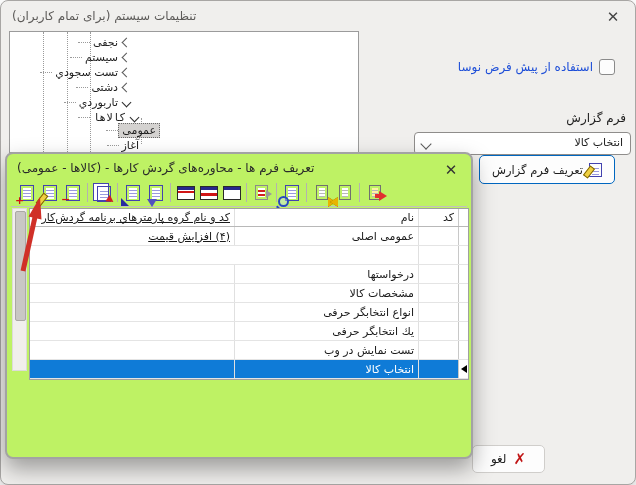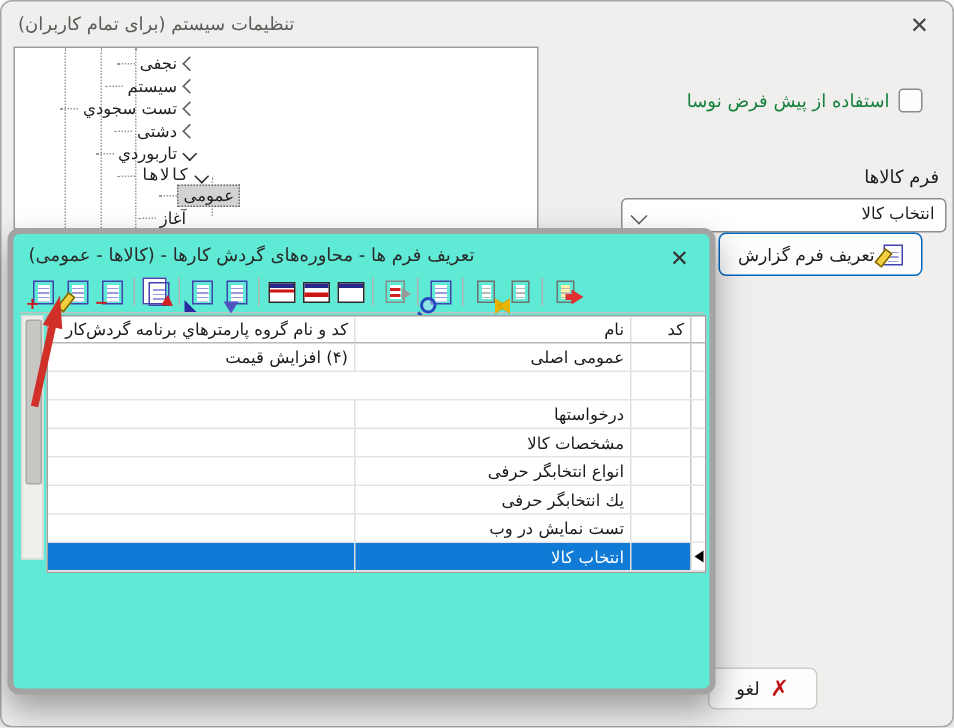--- a/index.html
+++ b/index.html
@@ -20,21 +20,21 @@
   .tree-row{position:absolute;height:14px;display:flex;flex-direction:row-reverse;align-items:center;
     font-size:11px;color:#1d1d1d;white-space:nowrap;}
   .tree-row .lbl{padding:0 3px;}
   .tree-row .stub{width:12px;border-top:1px dotted #9a9a9a;height:0;}
   .chev{width:6px;height:6px;display:inline-block;margin:0 2px;}
   .chev.collapsed{border-left:1.5px solid #5a5a5a;border-bottom:1.5px solid #5a5a5a;transform:rotate(45deg);}
   .chev.expanded{border-left:1.5px solid #2b2b2b;border-bottom:1.5px solid #2b2b2b;transform:rotate(-45deg);}
   .tree-row.selected .lbl{background:#d4d2d0;border:1px dotted #6b6b6b;}
 
   
-  #use-default-row{position:absolute;right:20px;top:58px;display:flex;flex-direction:row;align-items:center;gap:6px;font-size:12px;color:#15803d;}
+  #use-default-row{position:absolute;right:20px;top:58px;display:flex;flex-direction:row;align-items:center;gap:6px;font-size:12px;color:#1d4ed8;}
   #use-default-checkbox{width:14px;height:14px;background:#fdfdfd;border:1px solid #8a8a8a;border-radius:3px;}
   #report-form-label{position:absolute;right:9px;top:110px;font-size:12px;color:#1d1d1d;}
   #report-form-combo{position:absolute;left:413px;top:131px;width:215px;height:21px;background:#fff;
     border:1px solid #8f8d8b;border-radius:4px;display:flex;align-items:center;}
   #report-form-combo .val{position:absolute;right:7px;top:3px;font-size:11px;color:#1d1d1d;}
   #combo-chevron{position:absolute;left:7px;top:7px;width:7px;height:7px;border-left:1.4px solid #5a5a5a;border-bottom:1.4px solid #5a5a5a;transform:rotate(-45deg);}
   #define-report-button{position:absolute;left:478px;top:154px;width:134px;height:27px;background:#fdfdfd;
     border:1px solid #0067c0;border-radius:5px;display:flex;flex-direction:row-reverse;align-items:center;
     justify-content:center;gap:6px;font-size:11.5px;color:#1d1d1d;cursor:pointer;}
   .mini-form{position:relative;width:13px;height:14px;background:#fff;border:1px solid #4343af;
@@ -44,22 +44,22 @@
 
   
   .bottom-btn{position:absolute;top:444px;height:26px;background:#fdfdfd;border:1px solid #d0cecb;border-radius:5px;
     display:flex;flex-direction:row;align-items:center;justify-content:center;gap:7px;font-size:12px;color:#1d1d1d;cursor:pointer;}
   #cancel-button{left:471px;width:71px;}
   #ok-button{left:548px;width:82px;}
   .x-glyph{color:#c01414;font-weight:bold;font-size:15px;line-height:14px;}
   .check-glyph{color:#189a18;font-weight:bold;font-size:15px;line-height:14px;}
 
   
-  #child-dialog{position:absolute;left:4px;top:151px;width:464px;height:303px;background:#5eead4;
-    border:4px solid #a3a3a3;border-radius:8px;box-shadow:0 10px 22px rgba(0,0,0,.35);}
+  #child-dialog{position:absolute;left:4px;top:151px;width:464px;height:303px;background:#bef264;
+    border:2px solid #a3a3a3;border-radius:8px;box-shadow:0 10px 22px rgba(0,0,0,.35);}
   #child-title{position:absolute;left:10px;top:7px;font-size:12px;color:#2a2a2a;white-space:nowrap;}
   #child-close{position:absolute;right:10px;top:6px;width:20px;height:20px;color:#333;font-size:15px;line-height:20px;text-align:center;cursor:pointer;}
 
   
   #toolbar{position:absolute;left:4px;top:25px;right:4px;height:27px;display:flex;align-items:center;padding:0 4px;
     border-bottom:1px solid #c2c0bd;}
   .tb-btn{position:relative;width:23px;height:24px;display:flex;align-items:center;justify-content:center;cursor:pointer;}
   .tb-sep{width:1px;height:19px;background:#b4b2af;margin:0 3px;}
   .g-form{position:relative;width:14px;height:16px;background:#fff;border:1px solid #4343af;
     background-image:repeating-linear-gradient(to bottom,transparent 0 2px,#9a9ade 2px 3px);
@@ -93,21 +93,21 @@
   .exit-arrow::before{content:"";position:absolute;right:7px;top:-2px;width:5px;height:4px;background:#e03030;}
 
   
   #grid{position:absolute;left:22px;top:54px;width:438px;background:#fff;border:1px solid #a0a0a0;box-sizing:content-box;}
   .trow{display:flex;flex-direction:row-reverse;height:18px;border-bottom:1px solid #e4e4e4;font-size:11px;color:#1a1a1a;}
   .trow.header{height:17px;border-bottom:1px solid #b8b8b8;font-size:11px;}
   .cell{box-sizing:border-box;border-left:1px solid #e0e0e0;display:flex;align-items:center;}
   .cell.ind{width:10px;border-left:1px solid #c8c8c8;justify-content:center;}
   .cell.code{width:40px;}
   .cell.name{width:184px;}
-  .cell.group{width:204px;border-left:none;}
+  .cell.group{width:204px;border-left:none;text-decoration:underline;}
   .cell .t{direction:rtl;padding:0 4px;white-space:nowrap;overflow:hidden;width:100%;text-align:right;}
   .trow.selected .cell.code,.trow.selected .cell.name,.trow.selected .cell.group{background:#0f7bd7;color:#fff;}
   .row-marker{width:0;height:0;border-top:4px solid transparent;border-bottom:4px solid transparent;border-right:6px solid #000;}
 
   
   #grid-scrollbar{position:absolute;left:5px;top:54px;width:15px;height:163px;background:#f1efec;border:1px solid #dddbd8;box-sizing:border-box;}
   #grid-scroll-thumb{position:absolute;left:2px;top:2px;width:9px;height:108px;background:#c9c7c4;border:1px solid #aaa8a5;border-radius:2px;}
 
   
   #annotation-arrow{position:absolute;left:8px;top:192px;width:48px;height:84px;z-index:50;pointer-events:none;}
@@ -154,32 +154,32 @@
       </div>
       <div class="tree-row" style="top:78px;right:218px;font-family:Liberation Mono, monospace;">
         <span class="chev expanded"></span>
         <span class="lbl rtl">کالاها</span>
         <span class="stub"></span>
       </div>
       <div class="tree-row selected" style="top:91px;right:198px;">
         <span class="lbl rtl">عمومی</span>
         <span class="stub"></span>
       </div>
-      <div class="tree-row" style="top:106px;right:231px;">
+      <div class="tree-row" style="top:106px;right:216px;">
         <span class="lbl rtl">آغاز</span>
         <span class="stub"></span>
       </div>
     </div>
 
     <div id="use-default-row">
       <span class="rtl">استفاده از پیش فرض نوسا</span>
       <span id="use-default-checkbox"></span>
     </div>
 
-    <div id="report-form-label" class="rtl">فرم کالاها</div>
+    <div id="report-form-label" class="rtl">فرم گزارش</div>
 
     <div id="report-form-combo">
       <span class="val rtl">انتخاب کالا</span>
       <span id="combo-chevron"></span>
     </div>
 
     <div id="define-report-button">
       <span class="mini-form">
           <span class="mini-pencil"></span>
         </span>

